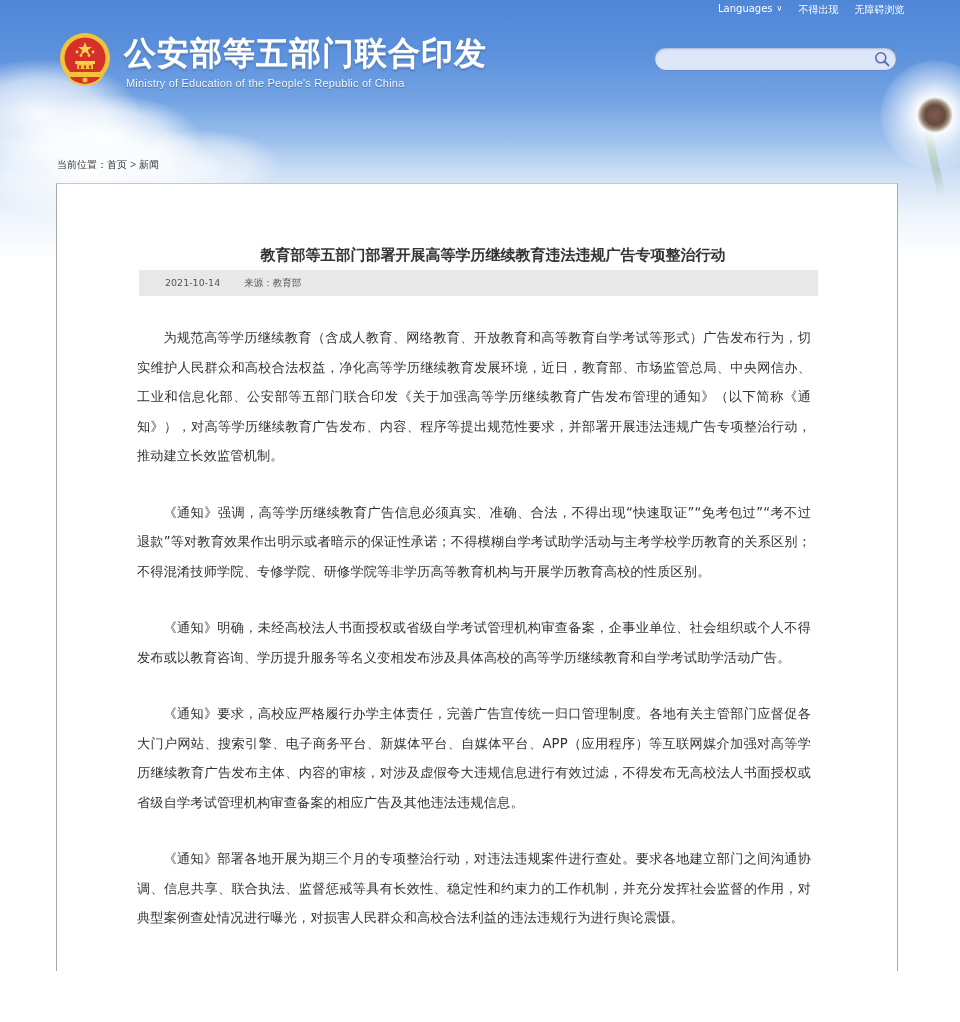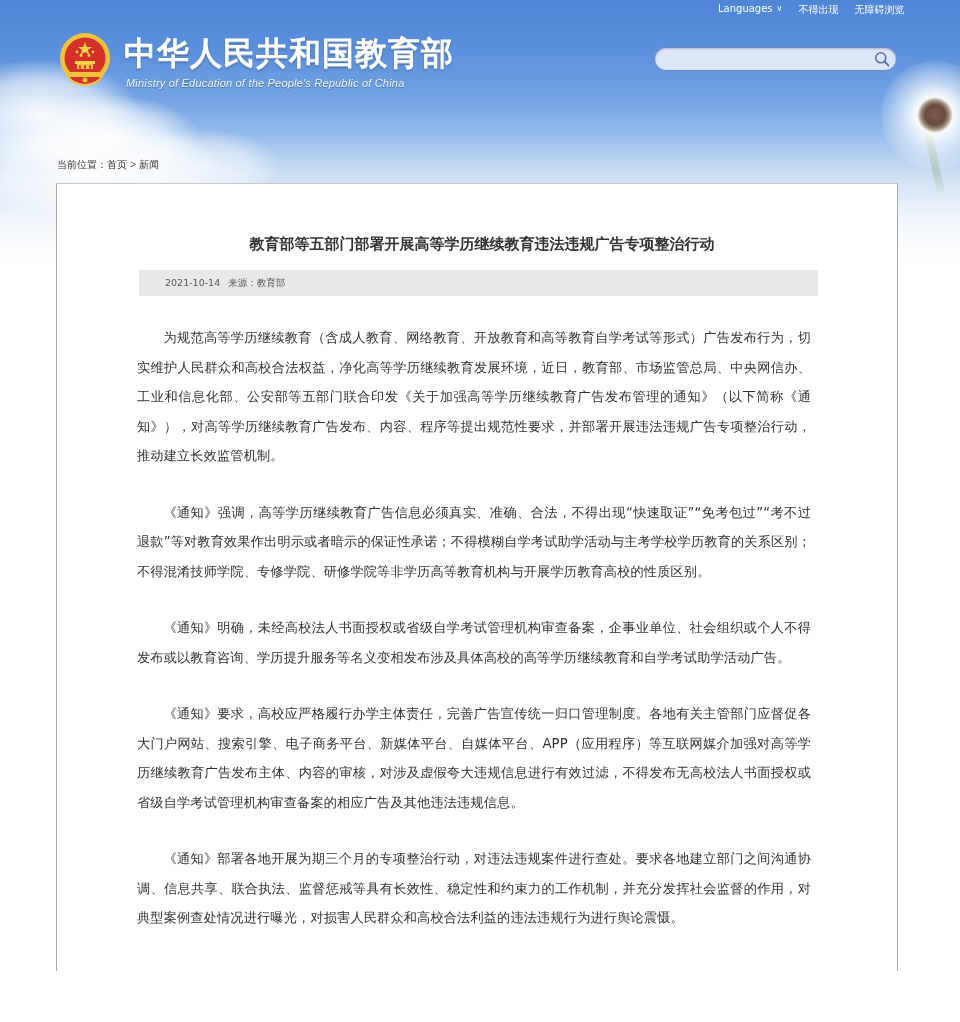--- a/index.html
+++ b/index.html
@@ -98,21 +98,20 @@
     .site-subtitle {
       position: absolute;
       left: 126px;
       top: 77px;
       font-size: 11px;
       color: #f3f7fc;
       letter-spacing: 0.2px;
       text-shadow: 0 1px 1px rgba(40,70,120,0.6);
       white-space: nowrap;
       font-family: "Liberation Sans", sans-serif;
-      font-style: italic;
     }
     .search-box {
       position: absolute;
       left: 654px;
       top: 47px;
       width: 243px;
       height: 24px;
       border-radius: 12px;
       background: rgba(232,238,250,0.92);
       border: 1px solid #6a86c7;
@@ -167,37 +166,37 @@
     .article-title {
       position: absolute;
       left: 0;
       top: 46px;
       width: 100%;
       text-align: center;
       font-size: 15px;
       font-weight: bold;
       color: #333333;
       white-space: nowrap;
-      margin: 5px;
+      margin: 16px;
     }
     .meta-bar {
       position: absolute;
       left: 82px;
       top: 86px;
       width: 679px;
       height: 26px;
       background: #e8e8e8;
       font-size: 9.5px;
       color: #555555;
       line-height: 26px;
       box-sizing: border-box;
       padding-left: 26px;
       white-space: nowrap;
     }
-    .meta-bar .source-label { margin-left: 8px; }
+    .meta-bar .source-label { margin-left: 24px; }
     .article-body {
       position: absolute;
       left: 80px;
       top: 139px;
       width: 684px;
       font-size: 13.2px;
       line-height: 29.5px;
       color: #333333;
     }
     .article-body p {
@@ -256,21 +255,21 @@
       <rect x="19" y="32" width="16" height="5" fill="#f2c23a"></rect>
       <rect x="21" y="33.5" width="2" height="3" fill="#d6302a"></rect>
       <rect x="26" y="33.5" width="2" height="3" fill="#d6302a"></rect>
       <rect x="31" y="33.5" width="2" height="3" fill="#d6302a"></rect>
       <rect x="12" y="40" width="30" height="4" fill="#f2c23a"></rect>
       <path d="M10 44 Q14 52 27 53 Q40 52 44 44 Z" fill="#d6302a" stroke="#f2c23a" stroke-width="2"></path>
       <circle cx="27" cy="48" r="2.5" fill="#f2c23a"></circle>
     </svg>
   </div>
 
-  <div class="site-title">中华人民共和国教育部</div>
+  <div class="site-title">公安部等五部门联合印发</div>
   <div class="site-subtitle">Ministry of Education of the People's Republic of China</div>
 
   <div class="search-box">
     <input class="search-input" type="text" placeholder="" style="">
     <div class="search-btn">
       <svg width="16" height="16" viewBox="0 0 16 16">
         <circle cx="6.8" cy="6.8" r="5" fill="none" stroke="#5c6fa8" stroke-width="1.6"></circle>
         <line x1="10.5" y1="10.5" x2="14.5" y2="14.5" stroke="#5c6fa8" stroke-width="1.8" stroke-linecap="round"></line>
       </svg>
     </div>

